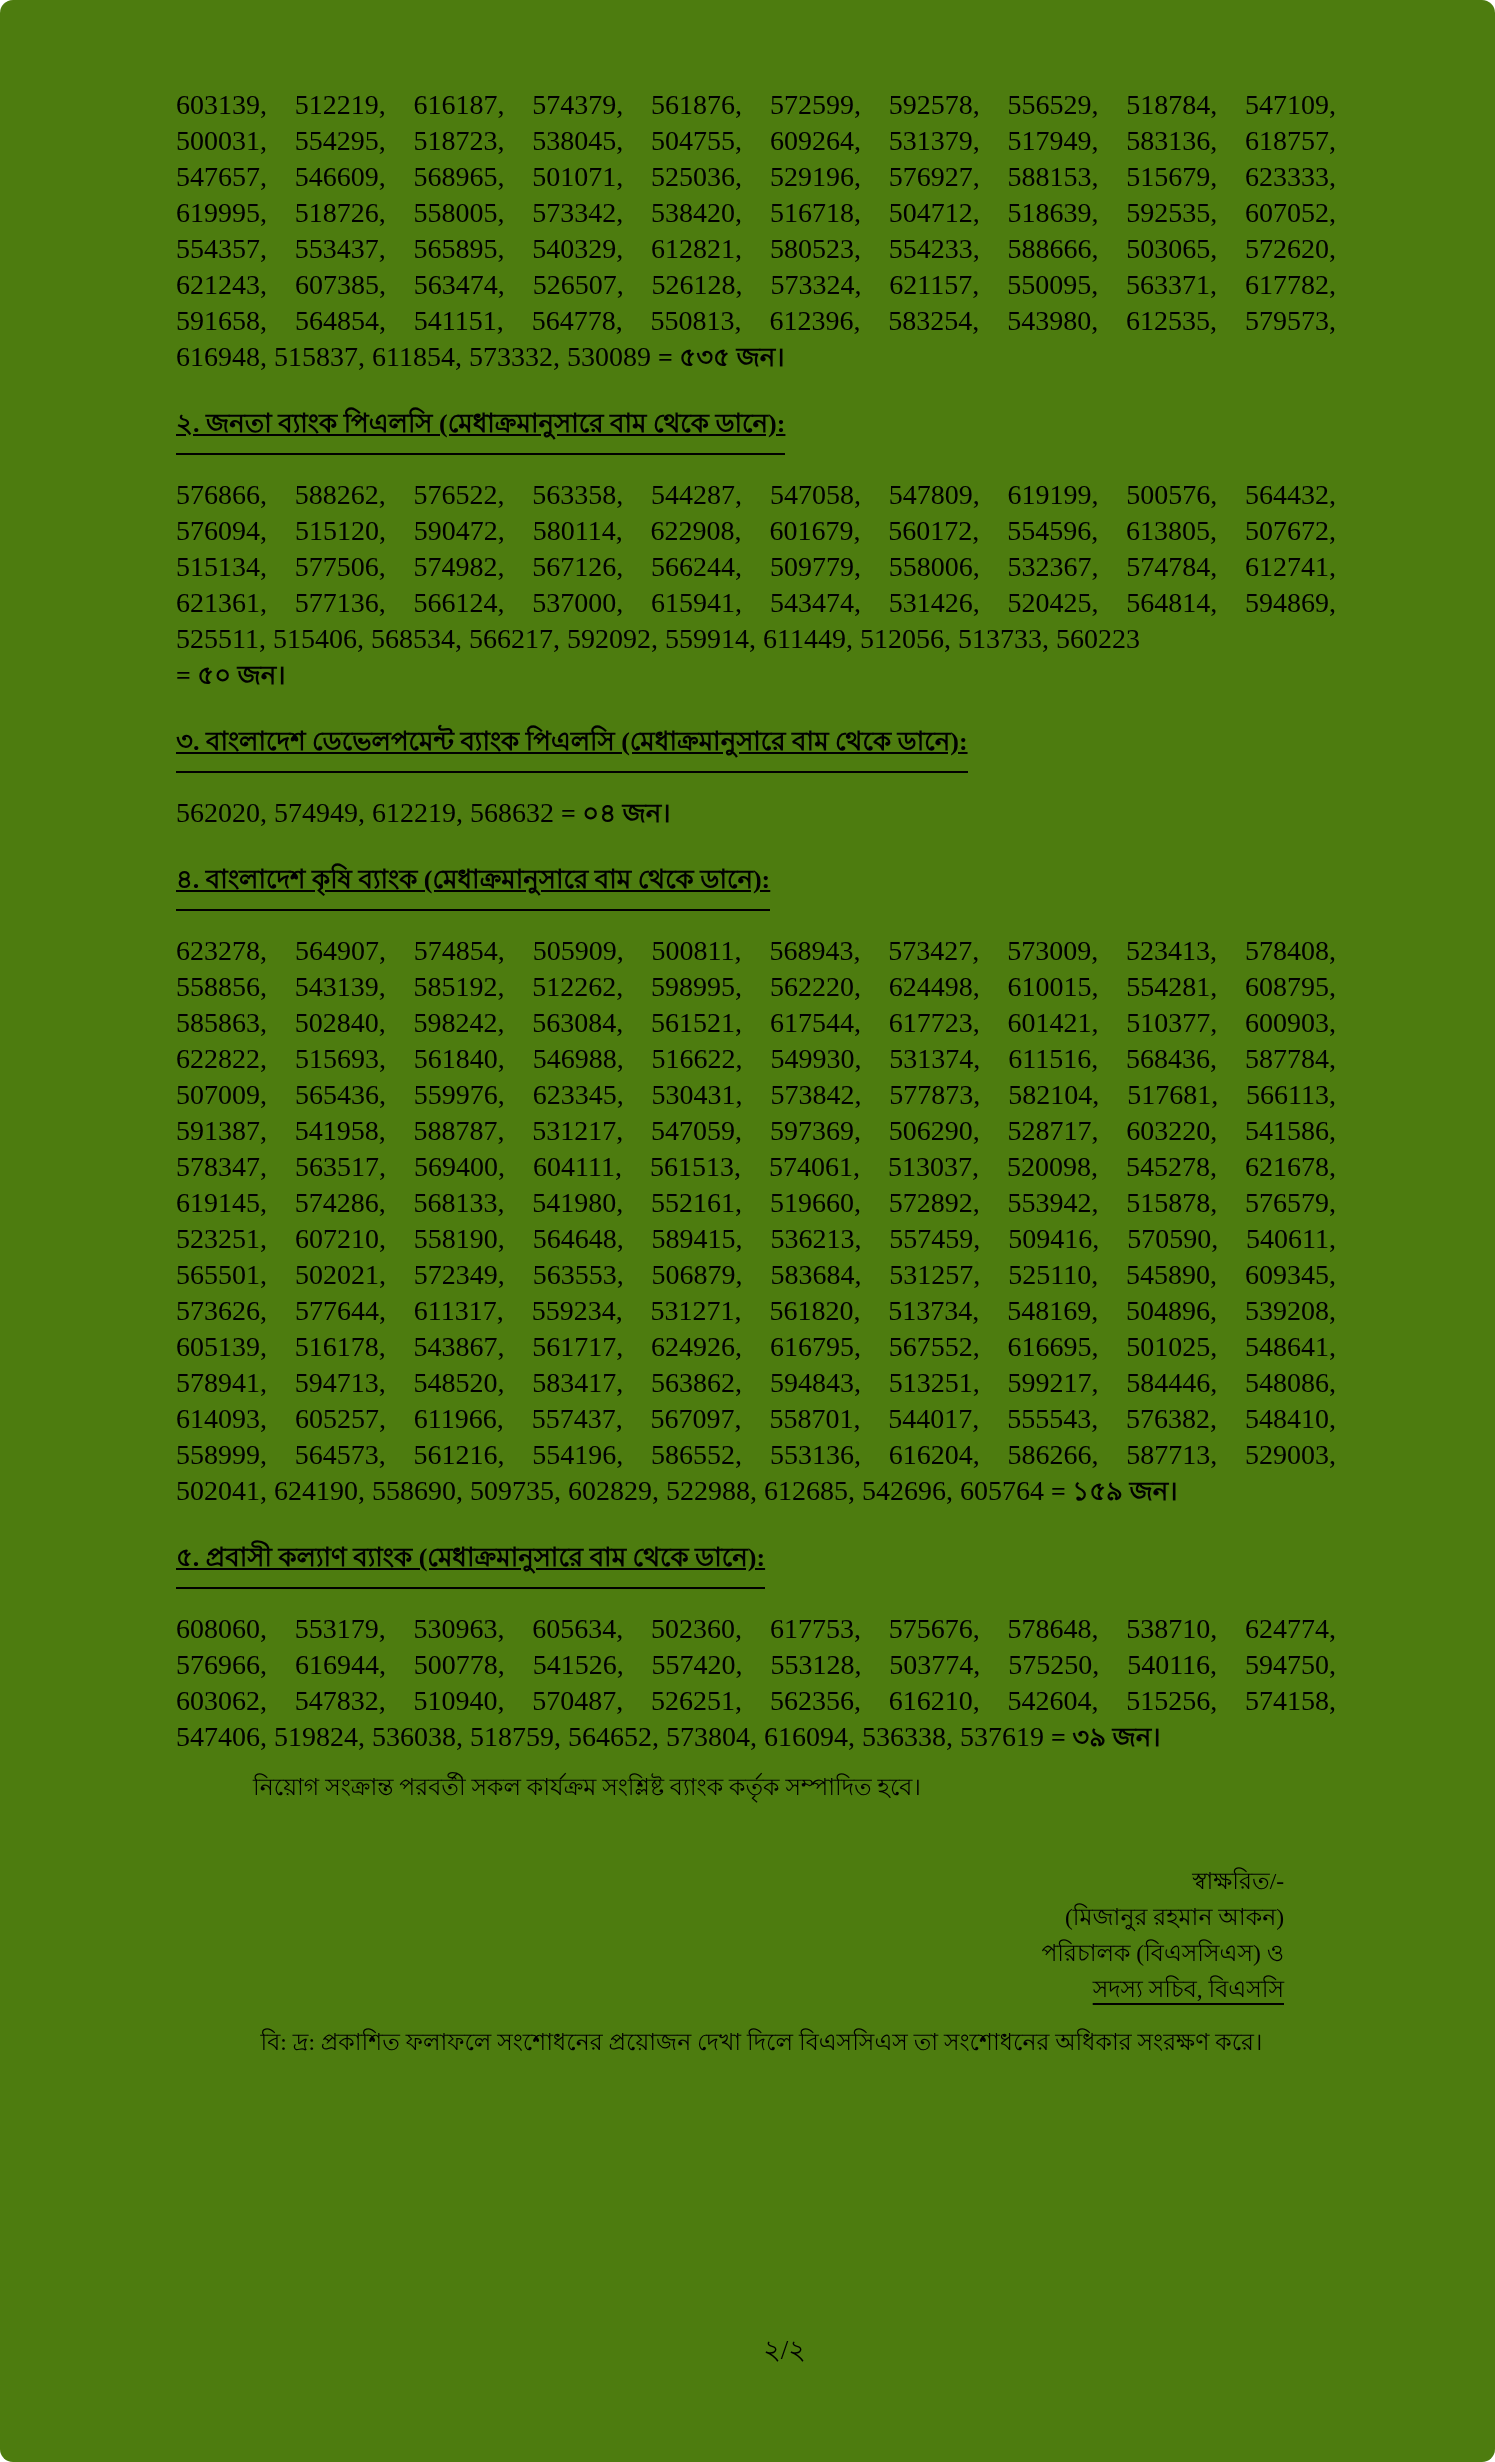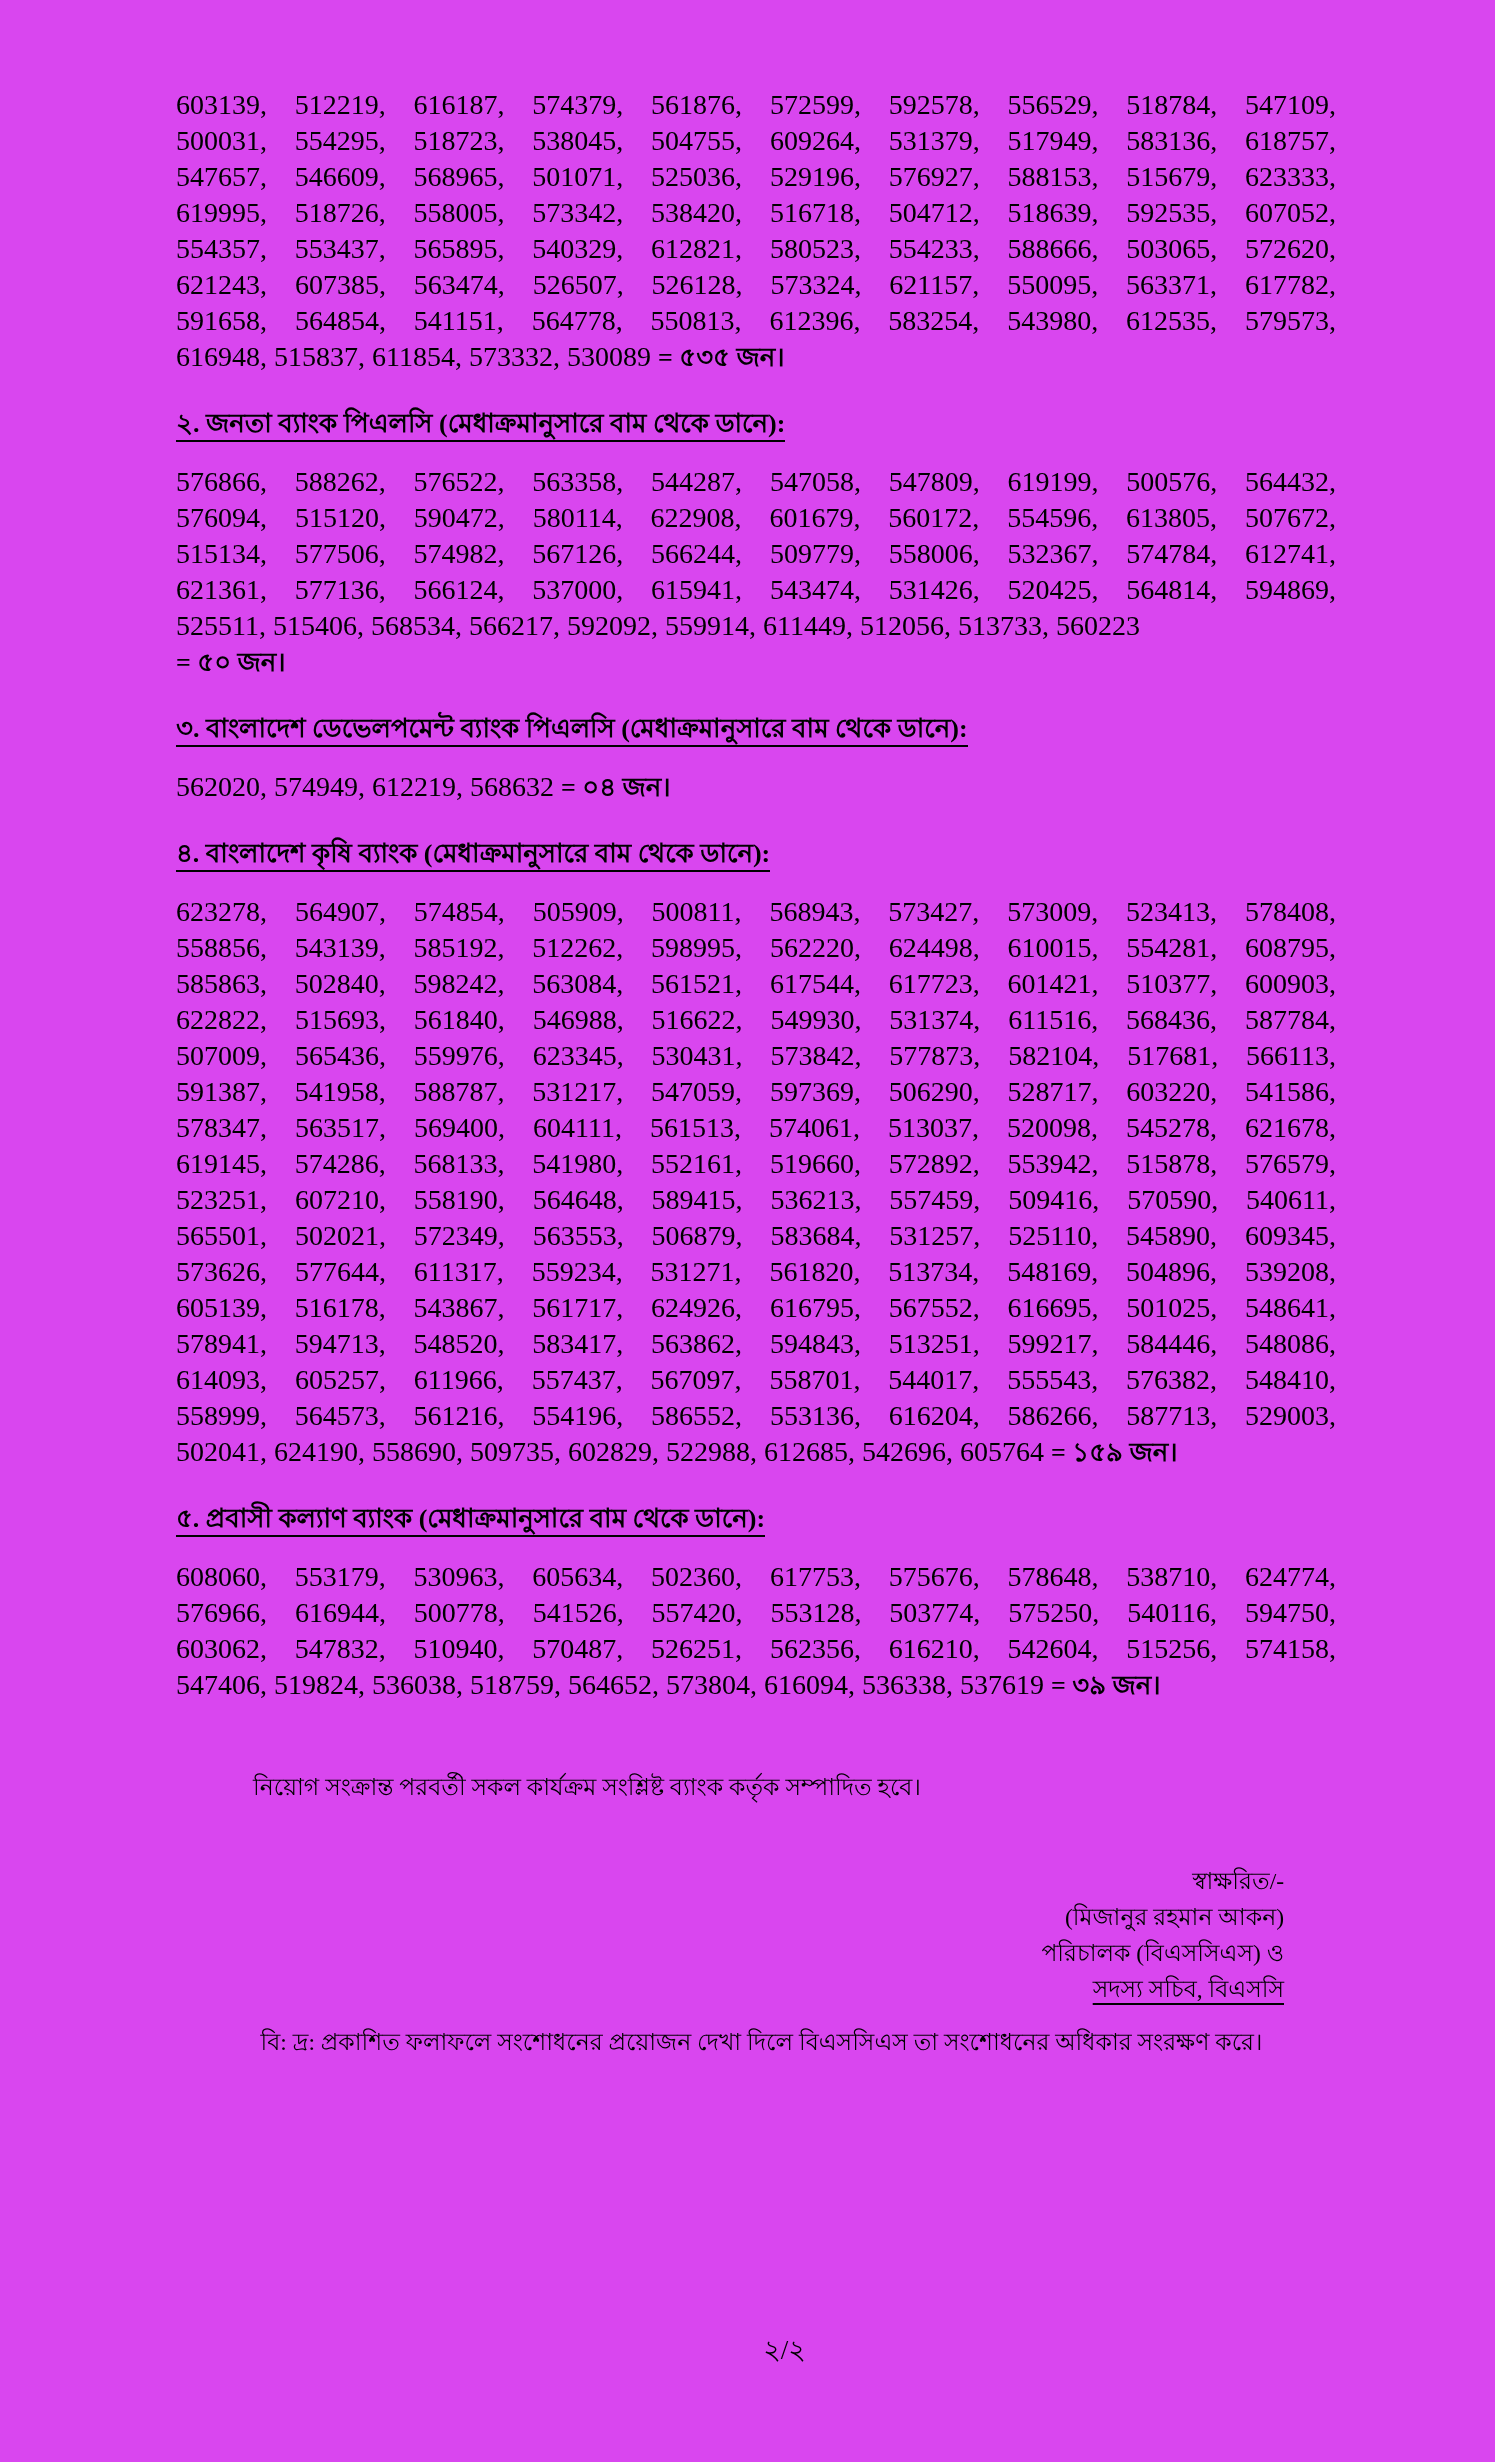--- a/index.html
+++ b/index.html
@@ -4,24 +4,25 @@
 <style>
   html, body {
     margin: 0;
     padding: 0;
     background: #ffffff;
   }
   .page {
     position: relative;
     width: 1495px;
     height: 2462px;
-    background: #d946ef;
+    background: #4d7c0f;
     color: #000000;
     font-family: "Liberation Serif", serif;
     overflow: hidden;
+    border-radius: 13px;
   }
   .content {
     position: absolute;
     left: 176px;
     top: 87px;
     width: 1160px;
   }
   .num-line {
     font-family: "Liberation Serif", serif;
     font-size: 28px;
@@ -41,21 +42,22 @@
   }
   .sec-header {
     margin: 32px 0 22px 0;
     font-size: 26px;
     line-height: 32px;
     font-weight: bold;
   }
   .sec-header .hd {
     display: inline-block;
     border-bottom: 2.9px solid #000;
-    padding-bottom: 0;
+    padding-bottom: 13px;
+    text-decoration: underline;
   }
   .closing-note {
     position: absolute;
     left: 253px;
     top: 1772px;
     font-size: 23.5px;
     line-height: 30.5px;
   }
   .signature {
     position: absolute;

